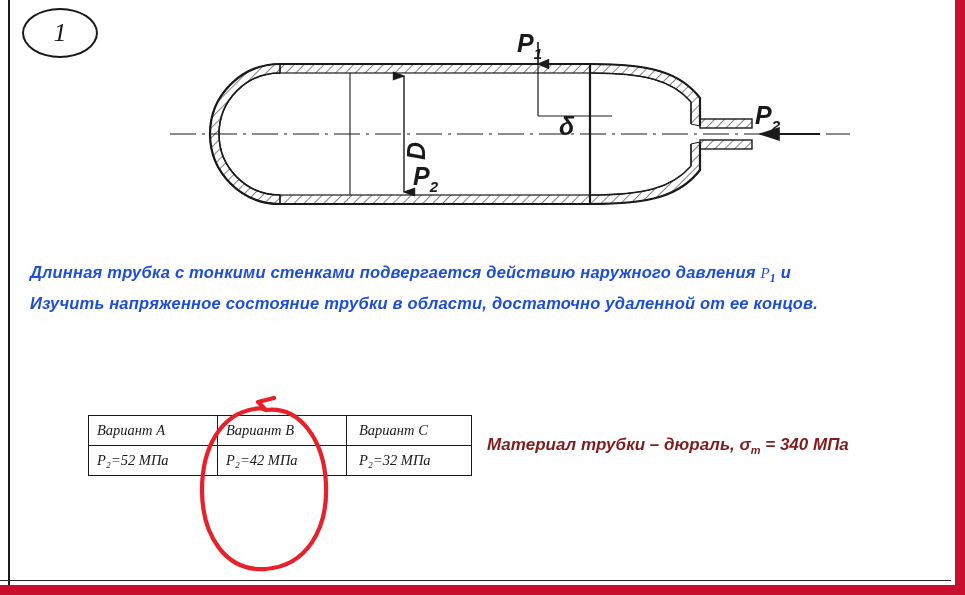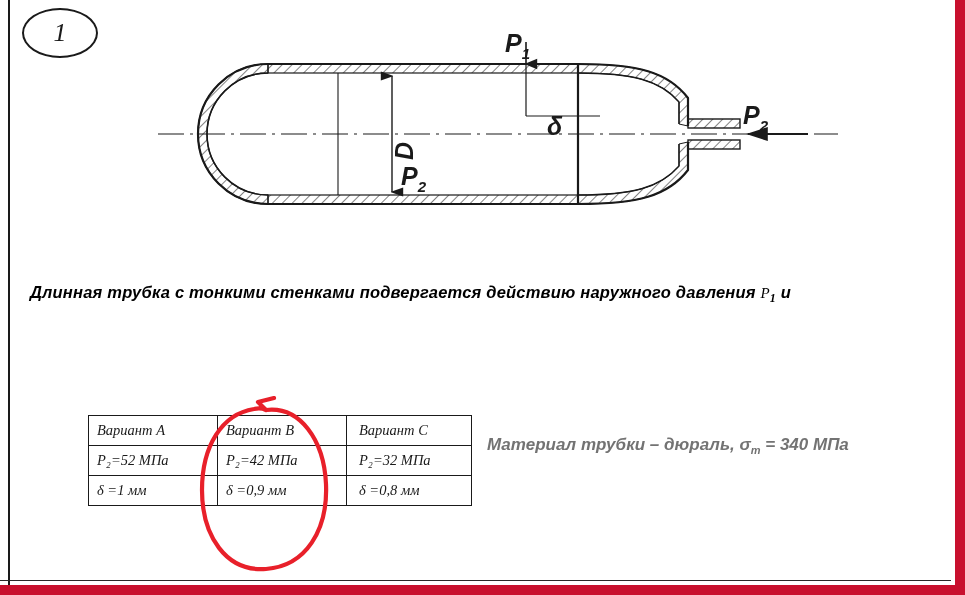--- a/index.html
+++ b/index.html
@@ -62,39 +62,39 @@
     align-items: center;
     justify-content: center;
     font-style: italic;
     font-size: 26px;
     color: #1a1a1a;
   }
 
   
   .drawing {
     position: absolute;
-    left: 148px;
+    left: 160px;
     top: 20px;
     width: 700px;
     height: 230px;
   }
   svg { display: block; }
 
   
   .text-block {
     position: absolute;
     left: 30px;
-    top: 280px;
+    top: 260px;
     width: 880px;
     font-family: "Liberation Sans", sans-serif;
     font-style: italic;
     font-weight: bold;
     font-size: 16.5px;
     line-height: 25px;
-    color: #000000;
+    color: #1d4ed8;
     letter-spacing: 0.2px;
   }
   .text-block .sub {
     font-size: 12px;
     vertical-align: sub;
     font-weight: bold;
   }
   .var-inline {
     font-family: "Liberation Serif", serif;
     font-style: italic;
@@ -136,21 +136,21 @@
 
   
   .material-note {
     position: absolute;
     left: 487px;
     top: 435px;
     font-family: "Liberation Sans", sans-serif;
     font-style: italic;
     font-weight: bold;
     font-size: 17px;
-    color: #737373;
+    color: #7f1d1d;
     white-space: nowrap;
   }
   .material-note .sub {
     font-size: 11px;
     vertical-align: sub;
   }
 </style>
 </head>
 <body>
 
@@ -239,39 +239,35 @@
       </text>
     </svg>
   </div>
 
   <div class="text-block">
     <div>
       <span>Длинная трубка с тонкими стенками подвергается действию наружного давления</span>
       <span class="var-inline"><span>P</span><span class="sub">1</span></span>
       <span>и</span>
     </div>
+    <div>Изучить напряженное состояние трубки в области, достаточно удаленной от ее концов.</div>
   </div>
 
   <table class="variants">
     <tbody>
         <tr>
       <td class="c0">Вариант A</td>
       <td class="c1">Вариант B</td>
       <td class="c2">Вариант C</td>
     </tr>
     <tr>
       <td class="c0">P₂=52 МПа</td>
       <td class="c1">P₂=42 МПа</td>
       <td class="c2">P₂=32  МПа</td>
     </tr>
-    <tr>
-      <td class="c0">δ =1 мм</td>
-      <td class="c1">δ =0,9 мм</td>
-      <td class="c2">δ =0,8 мм</td>
-    </tr>
   </tbody>
     </table>
 
   <svg class="red-circle" viewBox="0 0 138 178">
     <path d="M 70,14 C 104,10 128,44 130,88 C 132,134 110,170 70,173
              C 30,176 6,140 6,94 C 6,50 26,18 58,13
              C 62,12 66,12 70,14 L 62,6 L 78,2" fill="none" stroke="#e8202a" stroke-width="4.2" stroke-linecap="round" stroke-linejoin="round"></path>
   </svg>
 
   <div class="material-note">

